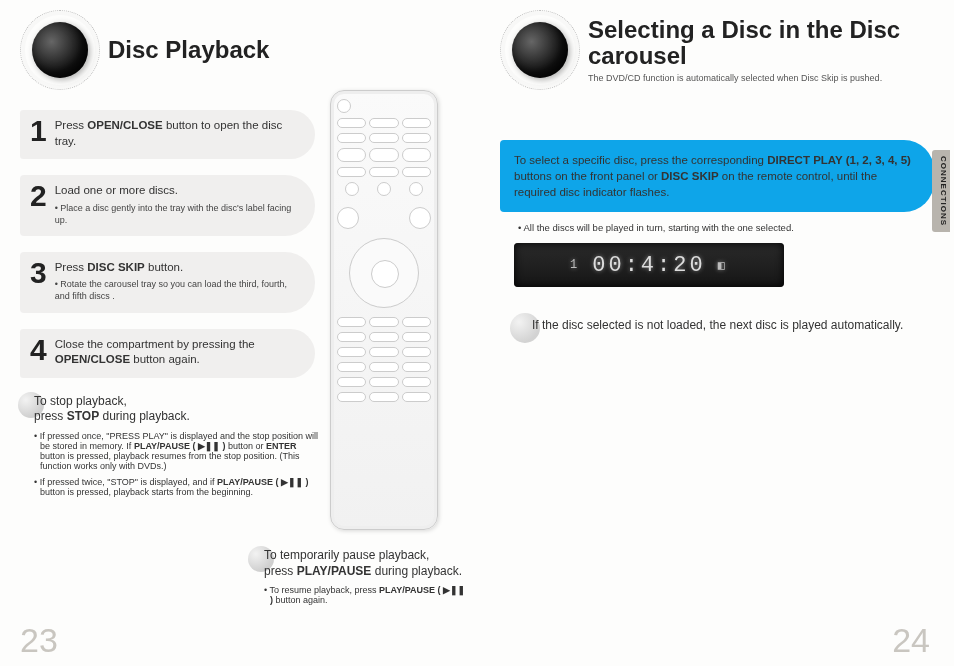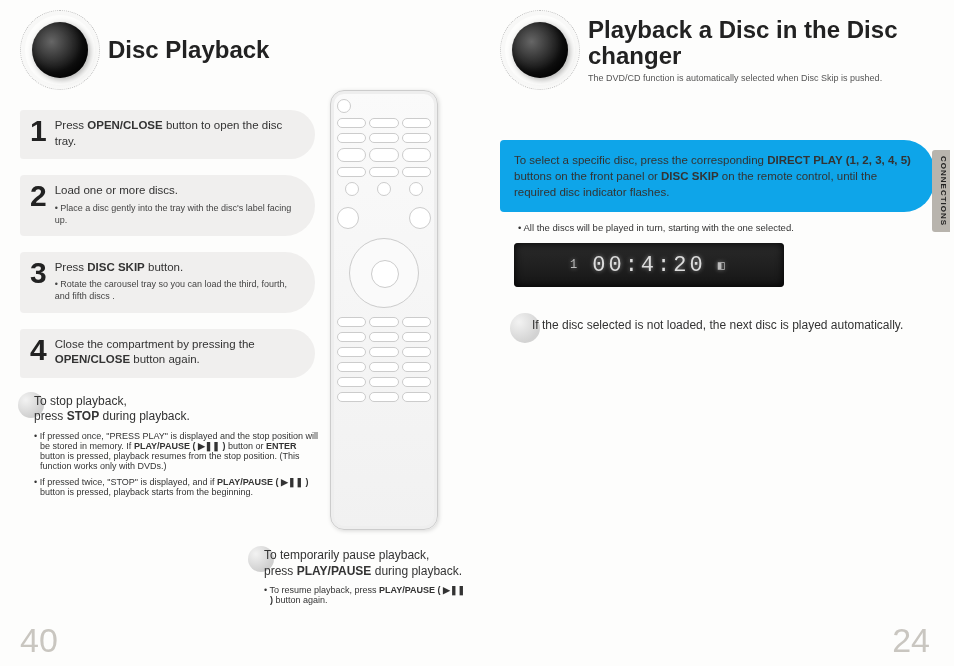--- a/index.html
+++ b/index.html
@@ -335,28 +335,28 @@
         <div class="rbtn"></div>
         <div class="rbtn"></div>
       </div>
   </div>
 
   <div class="callout" style="position:absolute; left:250px; top:548px; max-width:220px;">
     <div class="callout-head" id="pause-head">To temporarily pause playback,<br>press <b>PLAY/PAUSE</b> during playback.</div>
     <div class="bullet" id="pause-b1">To resume playback, press <b>PLAY/PAUSE ( ▶❚❚ )</b> button again.</div>
   </div>
 
-  <div class="page-num">40</div>
+  <div class="page-num">23</div>
 </div>
 
 <div class="page page-right">
   <div class="header">
     <div class="swirl"></div>
     <div>
-      <div class="title">Playback a Disc in the Disc changer</div>
+      <div class="title">Selecting a Disc in the Disc carousel</div>
       <div class="subtitle">The DVD/CD function is automatically selected when Disc Skip is pushed.</div>
     </div>
   </div>
 
   <div class="info-box" id="info-box">To select a specific disc, press the corresponding <b>DIRECT PLAY (1, 2, 3, 4, 5)</b> buttons on the front panel or <b>DISC SKIP</b> on the remote control, until the required disc indicator flashes.</div>
   <div class="rbullet">All the discs will be played in turn, starting with the one selected.</div>
 
   <div class="display">
     <span class="seg small">1</span>
     <span class="seg">00:4:20</span>

